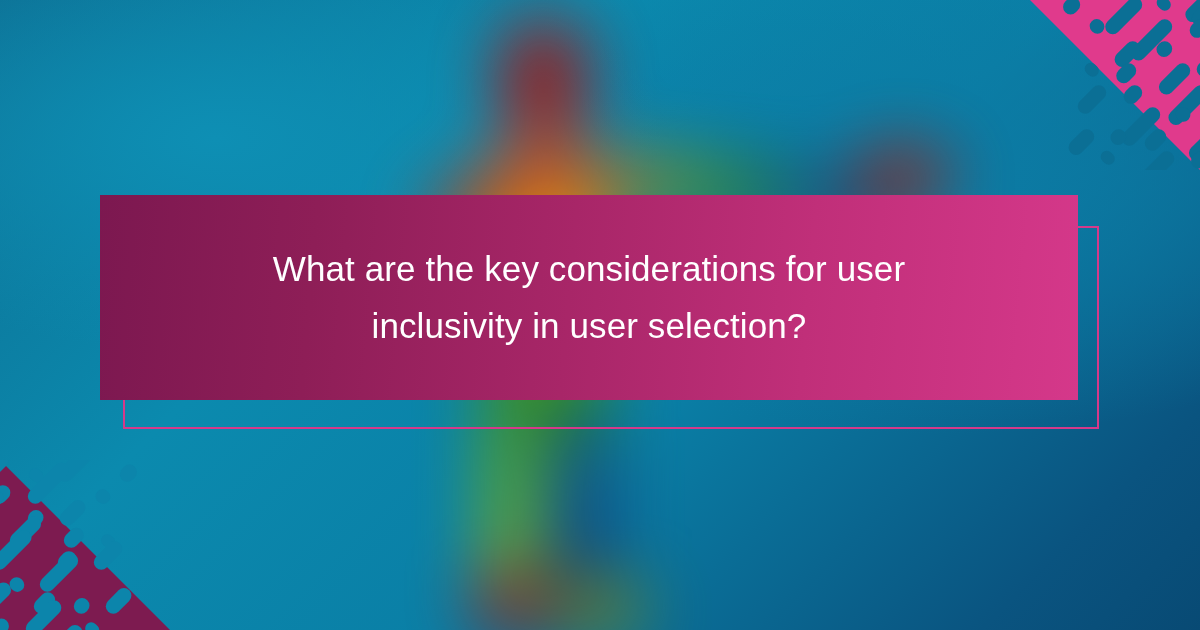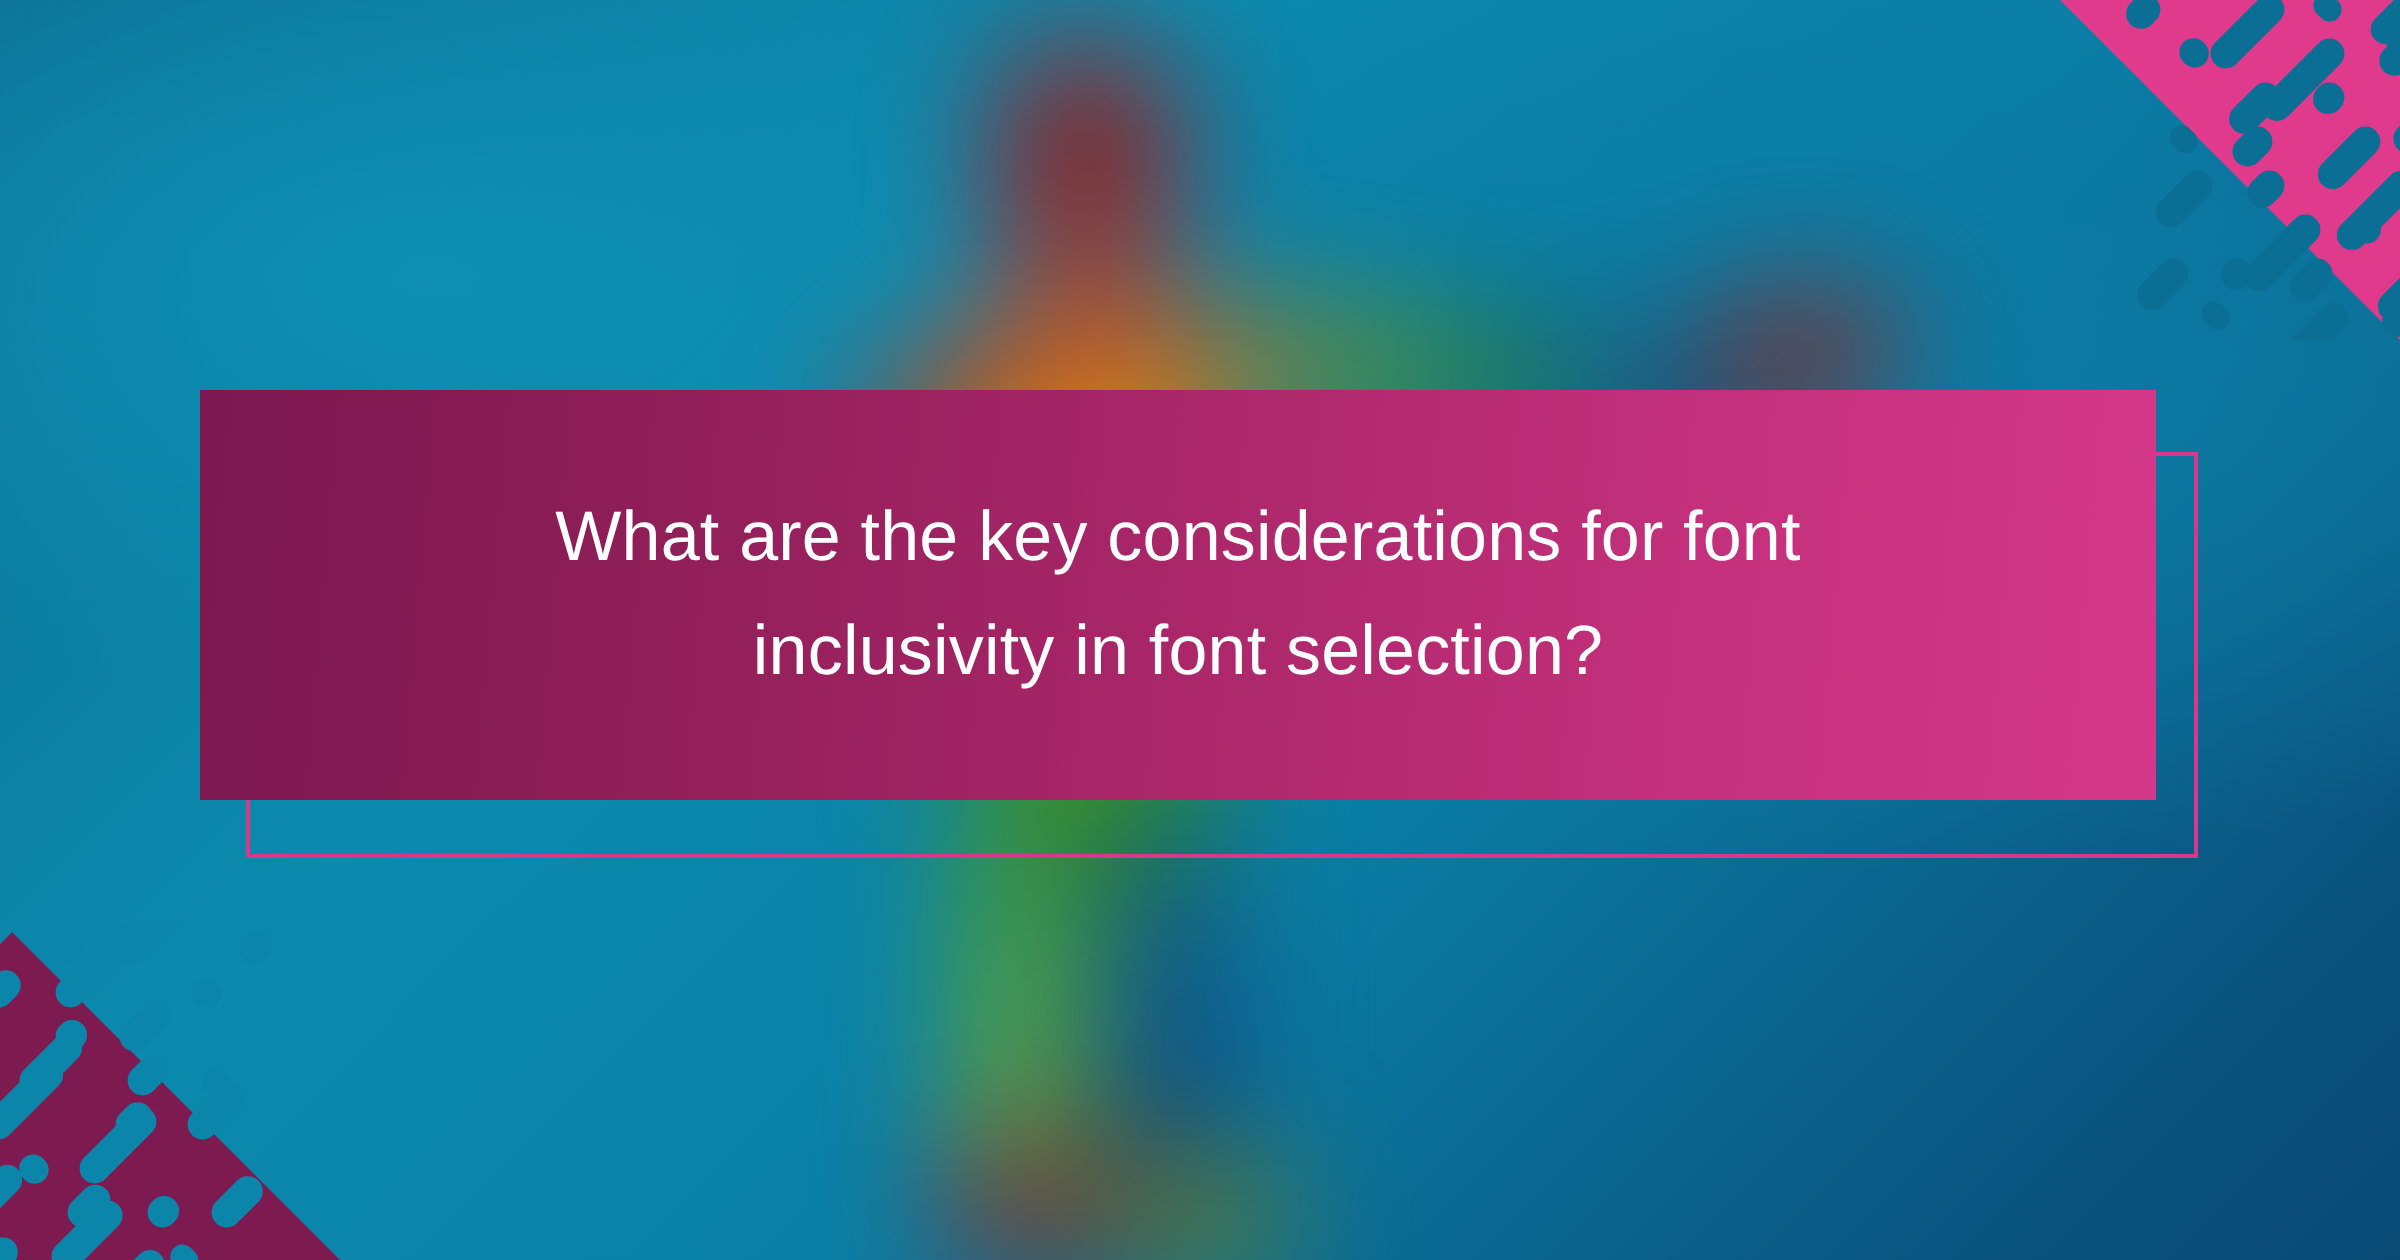--- a/index.html
+++ b/index.html
@@ -245,16 +245,16 @@
         <div class="dashrow" style="width: 18px; left: -6px; top: 166px; transform: rotate(-45deg); transform-origin: left center;"></div>
         <div class="dashrow" style="width: 44px; left: 28px; top: 166px; transform: rotate(-45deg); transform-origin: left center;"></div>
         <div class="dashrow" style="width: 12px; left: 88px; top: 166px; transform: rotate(-45deg); transform-origin: left center;"></div>
         <div class="dashrow" style="width: 40px; left: 52px; top: 188px; transform: rotate(-45deg); transform-origin: left center;"></div>
       </div>
   </div>
 
   <div class="card-outline"></div>
 
   <div class="card">
-    <p class="quote-text">What are the key considerations for font inclusivity in font selection?</p>
+    <p class="quote-text">What are the key considerations for user inclusivity in user selection?</p>
   </div>
 
 </div>
 
 </body></html>

